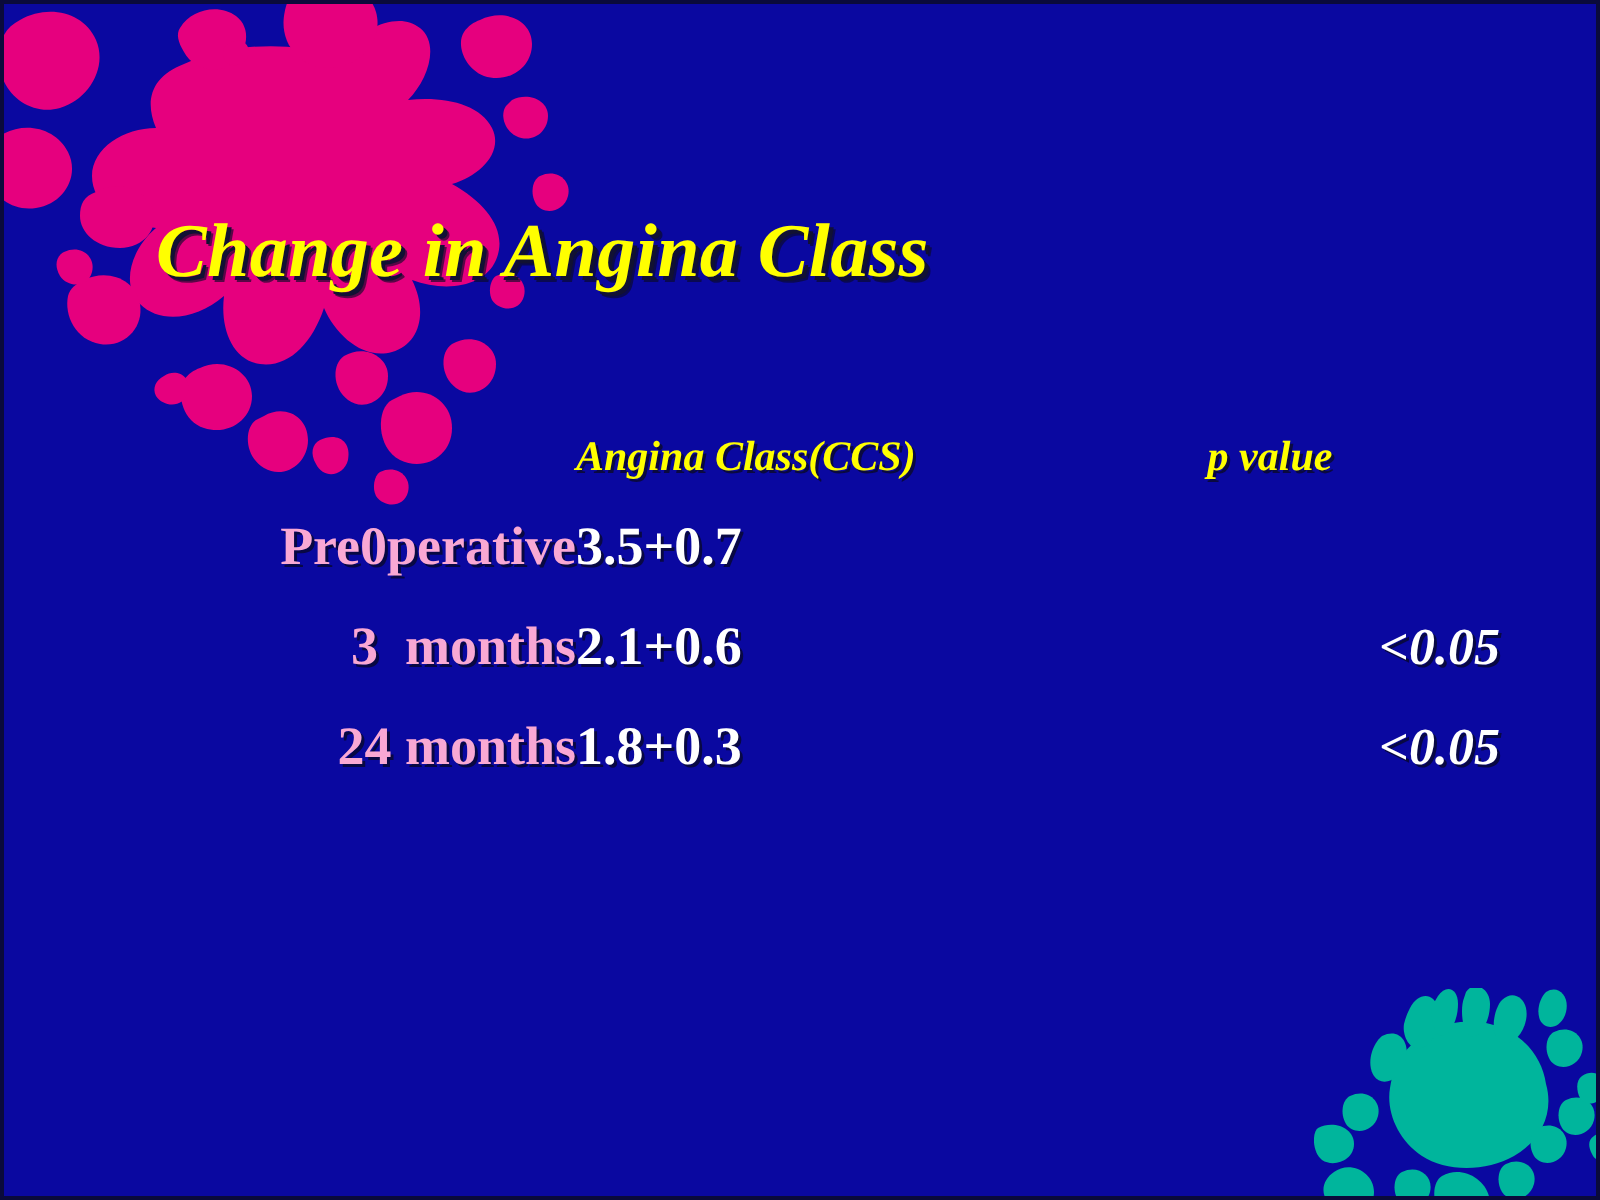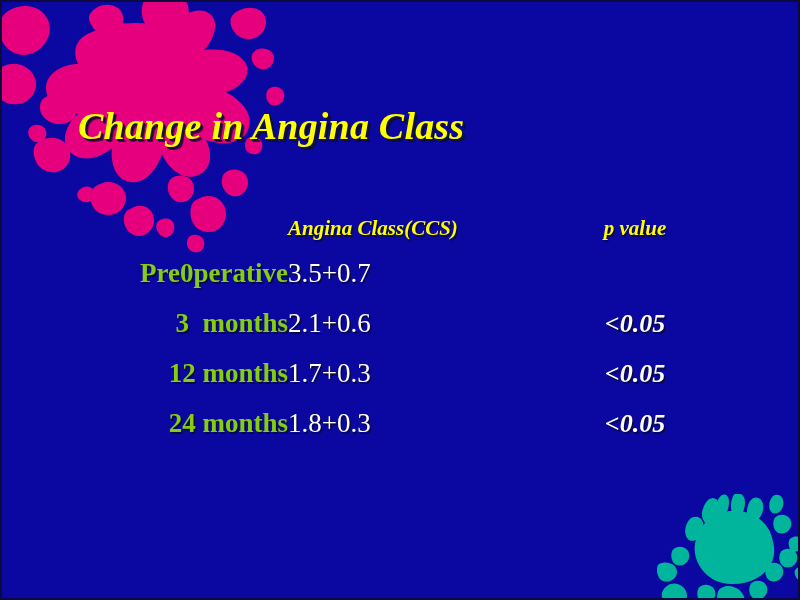--- a/index.html
+++ b/index.html
@@ -73,35 +73,35 @@
   thead .h-value  { text-align: left; padding-left: 24px; }
   thead .h-pvalue { text-align: center; padding-left: 36px; }
 
   tbody tr { height: 50px; }
 
   .cell-label {
     text-align: right;
     padding-right: 24px;
     font-size: 27px;
     font-weight: bold;
-    color: #84cc16;
+    color: #f9a8d4;
     white-space: pre;
     text-shadow: 1.5px 1.5px 0 rgba(8,8,50,0.85);
   }
   .cell-value {
     text-align: left;
     padding-left: 12px;
     font-size: 27px;
-    font-weight: normal;
+    font-weight: bold;
     color: #ffffff;
     white-space: nowrap;
     text-shadow: 1.5px 1.5px 0 rgba(8,8,50,0.85);
   }
   .cell-pvalue {
-    text-align: center;
+    text-align: right;
     padding-left: 58px;
     font-size: 26px;
     font-weight: bold;
     font-style: italic;
     color: #ffffff;
     white-space: nowrap;
     text-shadow: 1.5px 1.5px 0 rgba(8,8,50,0.85);
   }
 </style>
 </head>
@@ -188,25 +188,20 @@
         <td class="cell-label">Pre0perative</td>
         <td class="cell-value">3.5+0.7</td>
         <td class="cell-pvalue"></td>
       </tr>
       <tr>
         <td class="cell-label">3  months</td>
         <td class="cell-value">2.1+0.6</td>
         <td class="cell-pvalue">&lt;0.05</td>
       </tr>
       <tr>
-        <td class="cell-label">12 months</td>
-        <td class="cell-value">1.7+0.3</td>
-        <td class="cell-pvalue">&lt;0.05</td>
-      </tr>
-      <tr>
         <td class="cell-label">24 months</td>
         <td class="cell-value">1.8+0.3</td>
         <td class="cell-pvalue">&lt;0.05</td>
       </tr>
     </tbody>
   </table>
 
 </div>
 
 </body></html>

